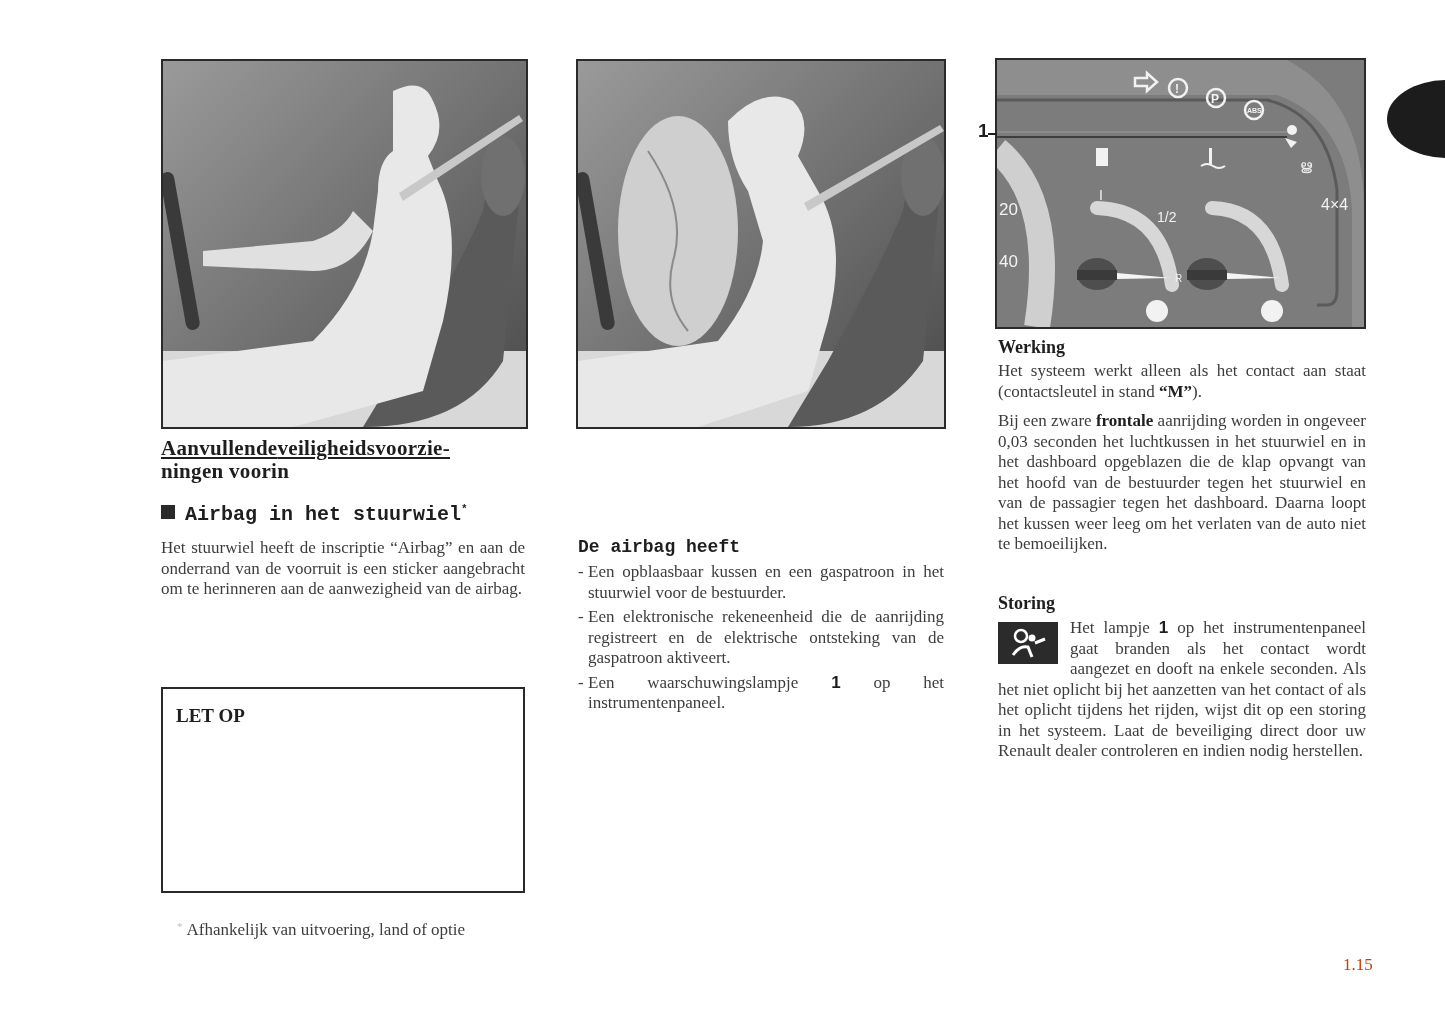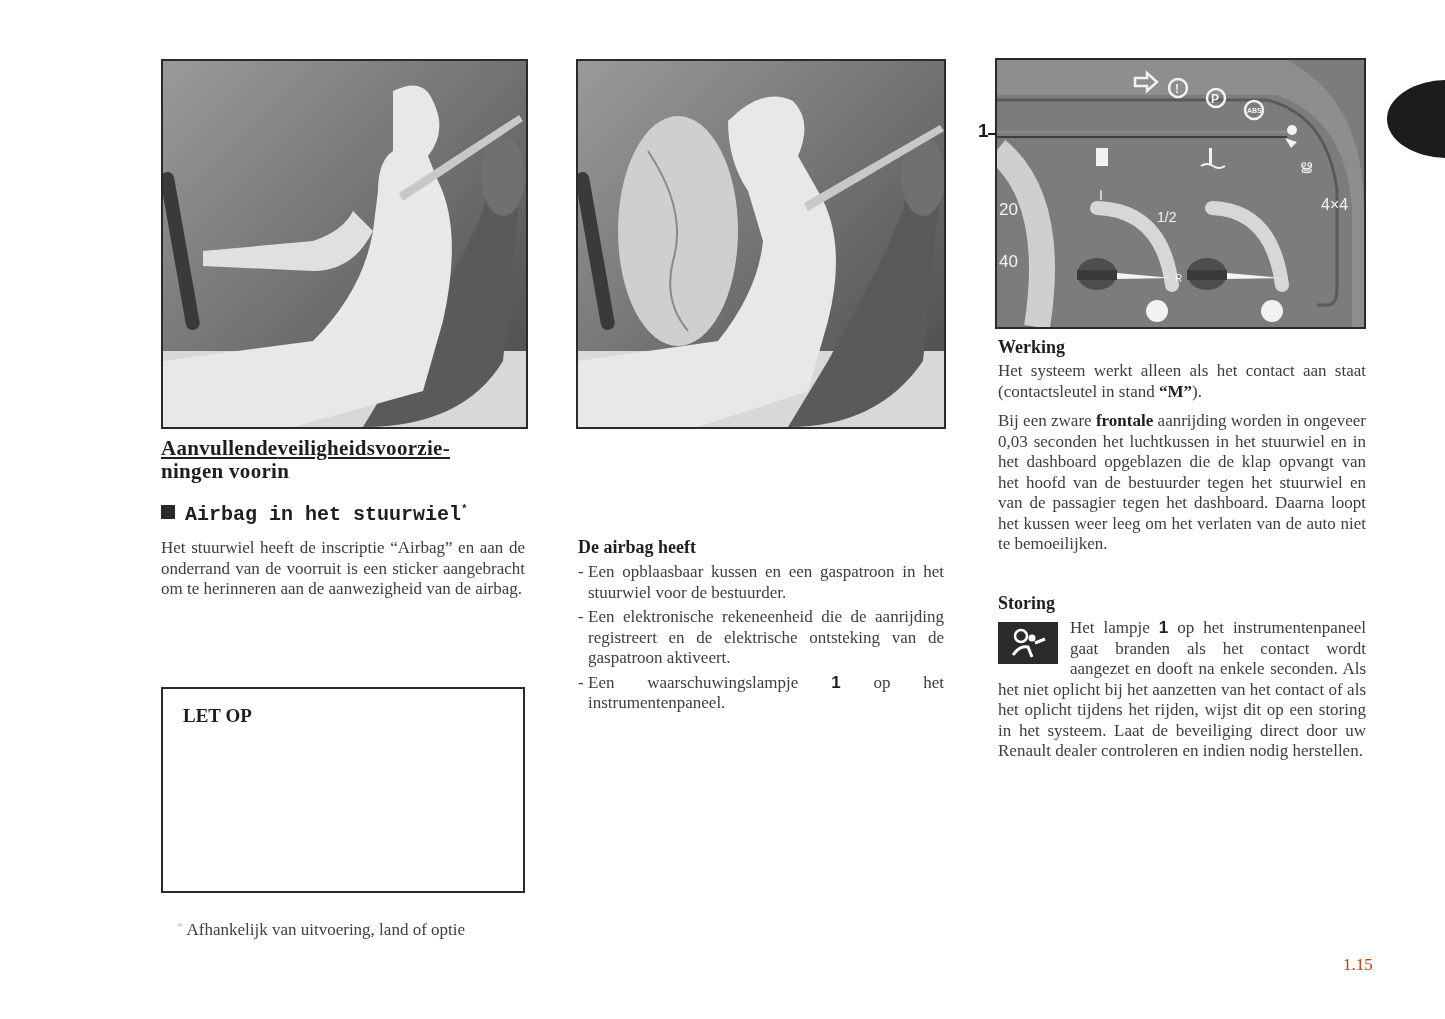--- a/index.html
+++ b/index.html
@@ -131,28 +131,28 @@
   <div class="h-main">ningen voorin</div>
 </div>
 
 <div class="abs h-sub" style="left:161px;top:503px;font-family:Liberation Mono, monospace;">
   <span class="sq"></span><span>Airbag in het stuurwiel</span><sup style="font-size:11px;">*</sup>
 </div>
 
 <div class="abs body-text" style="left:161px;top:538px;width:364px;">Het stuurwiel heeft de inscriptie “Airbag” en aan de onderrand van de voorruit is een sticker aangebracht om te herinneren aan de aanwezigheid van de airbag.</div>
 
 <div class="warnbox" style="left:161px;top:687px;width:364px;height:206px;">
-  <div style="font-weight:bold;font-size:19px;color:#1e1e1e;margin-bottom:2px;margin-left:7px;">LET OP</div>
+  <div style="font-weight:bold;font-size:19px;color:#1e1e1e;margin-bottom:2px;">LET OP</div>
 </div>
 
 <div class="abs" style="left:161px;top:920px;font-size:17px;color:#3d3d3d;margin-left:16px;">
   <span style="color:#bbb;font-size:11px;vertical-align:5px;margin-right:4px;">*</span><span>Afhankelijk van uitvoering, land of optie</span>
 </div>
 
-<div class="abs h-small" style="left:578px;top:537px;">De airbag heeft</div>
+<div class="abs h-small" style="left:578px;top:537px;font-family:Liberation Mono, monospace;">De airbag heeft</div>
 <div class="abs" style="left:578px;top:562px;width:366px;">
   <div class="bullet">
     <span class="dash">-</span>
     <span class="txt">Een opblaasbaar kussen en een gaspatroon in het stuurwiel voor de bestuurder.</span>
   </div>
   <div class="bullet">
     <span class="dash">-</span>
     <span class="txt">Een elektronische rekeneenheid die de aanrijding registreert en de elektrische ontsteking van de gaspatroon aktiveert.</span>
   </div>
   <div class="bullet">

